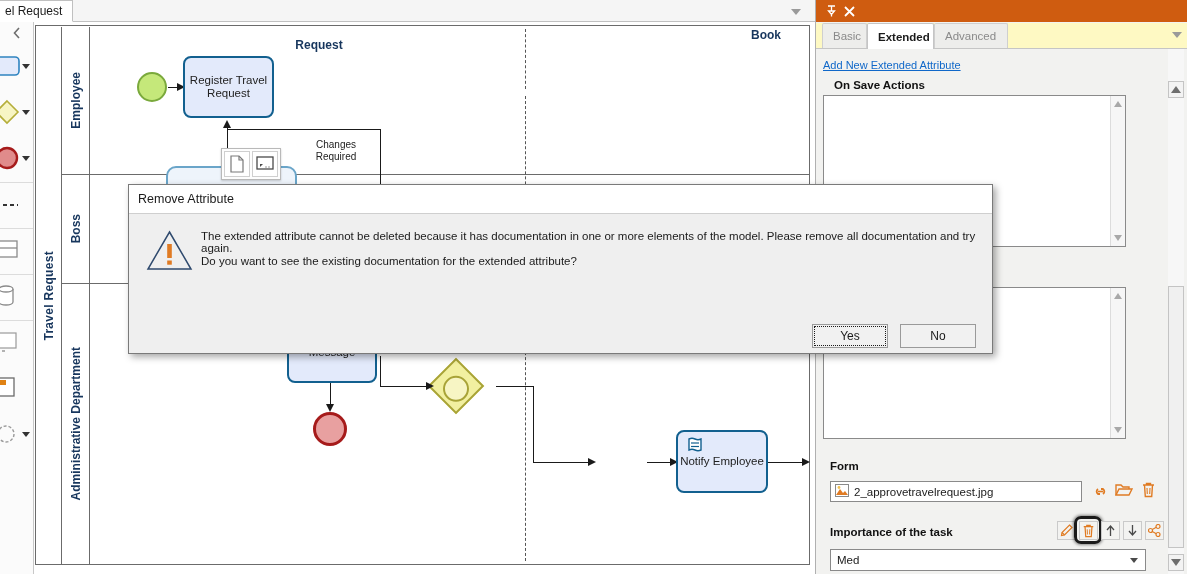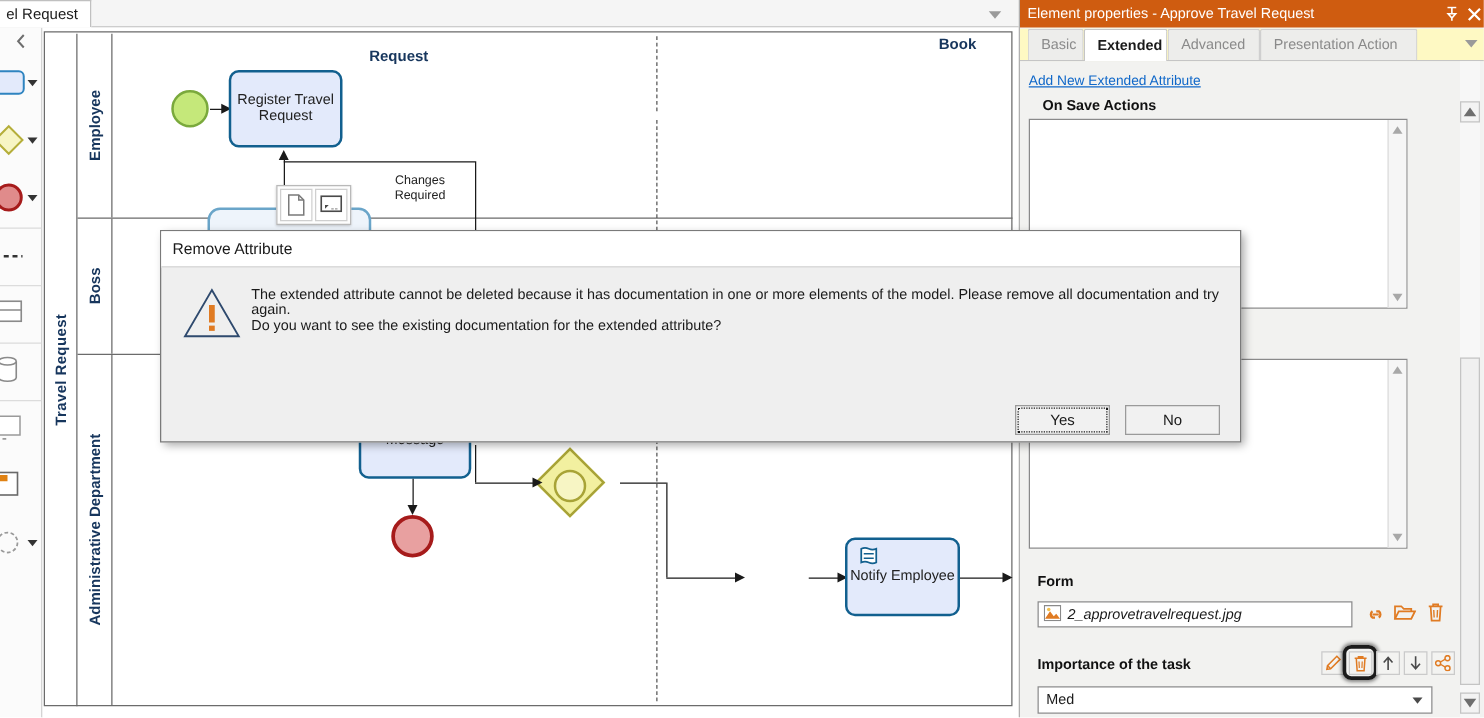--- a/index.html
+++ b/index.html
@@ -495,38 +495,36 @@
         </svg>
       </span>
 
       <div class="flow flow-h" style="left:732px; top:436px; width:40px;"></div>
       <div class="arrow-r" style="left:766px; top:432px;"></div>
     </div>
   </div>
 
   <div class="panel">
     <div class="panel-title">
-      <span class="panel-title-text">Element properties - Approve Travel Request</span>
       <span class="title-btn">
         <svg width="11" height="12" viewBox="0 0 11 12">
           <path d="M2 1 H9 M5.5 1 V6 M2.5 6 H8.5 L5.5 9.5 L2.5 6 Z M5.5 9.5 V11.5" stroke="#fff" stroke-width="1.3" fill="none"></path>
         </svg>
       </span>
       <span class="title-btn">
         <svg width="11" height="11" viewBox="0 0 11 11">
           <path d="M1 1 L10 10 M10 1 L1 10" stroke="#fff" stroke-width="1.8"></path>
         </svg>
       </span>
     </div>
 
     <div class="panel-tabs">
       <div class="ptab" style="left:6px; width:45px;">Basic</div>
       <div class="ptab sel" style="left:51px; width:67px;">Extended</div>
       <div class="ptab" style="left:118px; width:74px;">Advanced</div>
-      <div class="ptab" style="left:192px; width:126px;">Presentation Action</div>
       <div class="ptab-more"></div>
     </div>
 
     <div class="panel-body">
 
       <div class="link" style="left:7px; top:10px;">Add New Extended Attribute</div>
 
       <div class="sec-label" style="left:18px; top:30px;">On Save Actions</div>
 
       <div class="textarea" style="left:7px; top:46px; width:303px; height:152px;">
@@ -538,21 +536,21 @@
 
       <div class="textarea" style="left:7px; top:238px; width:303px; height:152px;">
         <div class="ta-sb">
           <span class="sb-up"></span>
           <span class="sb-dn"></span>
         </div>
       </div>
 
       <div class="sec-label" style="left:14px; top:411px;">Form</div>
 
-      <div class="field" style="left:14px; top:432px; width:252px; height:21px;font-style:italic;">
+      <div class="field" style="left:14px; top:432px; width:252px; height:21px;">
         <span style="margin-right:5px;">
           <svg width="14" height="13" viewBox="0 0 14 13">
             <rect x="0.5" y="0.5" width="13" height="12" fill="#fff" stroke="#8a8a8a"></rect>
             <path d="M1 11 L5 5 L8 9 L10 7 L13 11 Z" fill="#e07b23"></path>
             <circle cx="4" cy="3.5" r="1.4" fill="#f2c14e"></circle>
           </svg>
         </span>
         <span>2_approvetravelrequest.jpg</span>
       </div>
 

